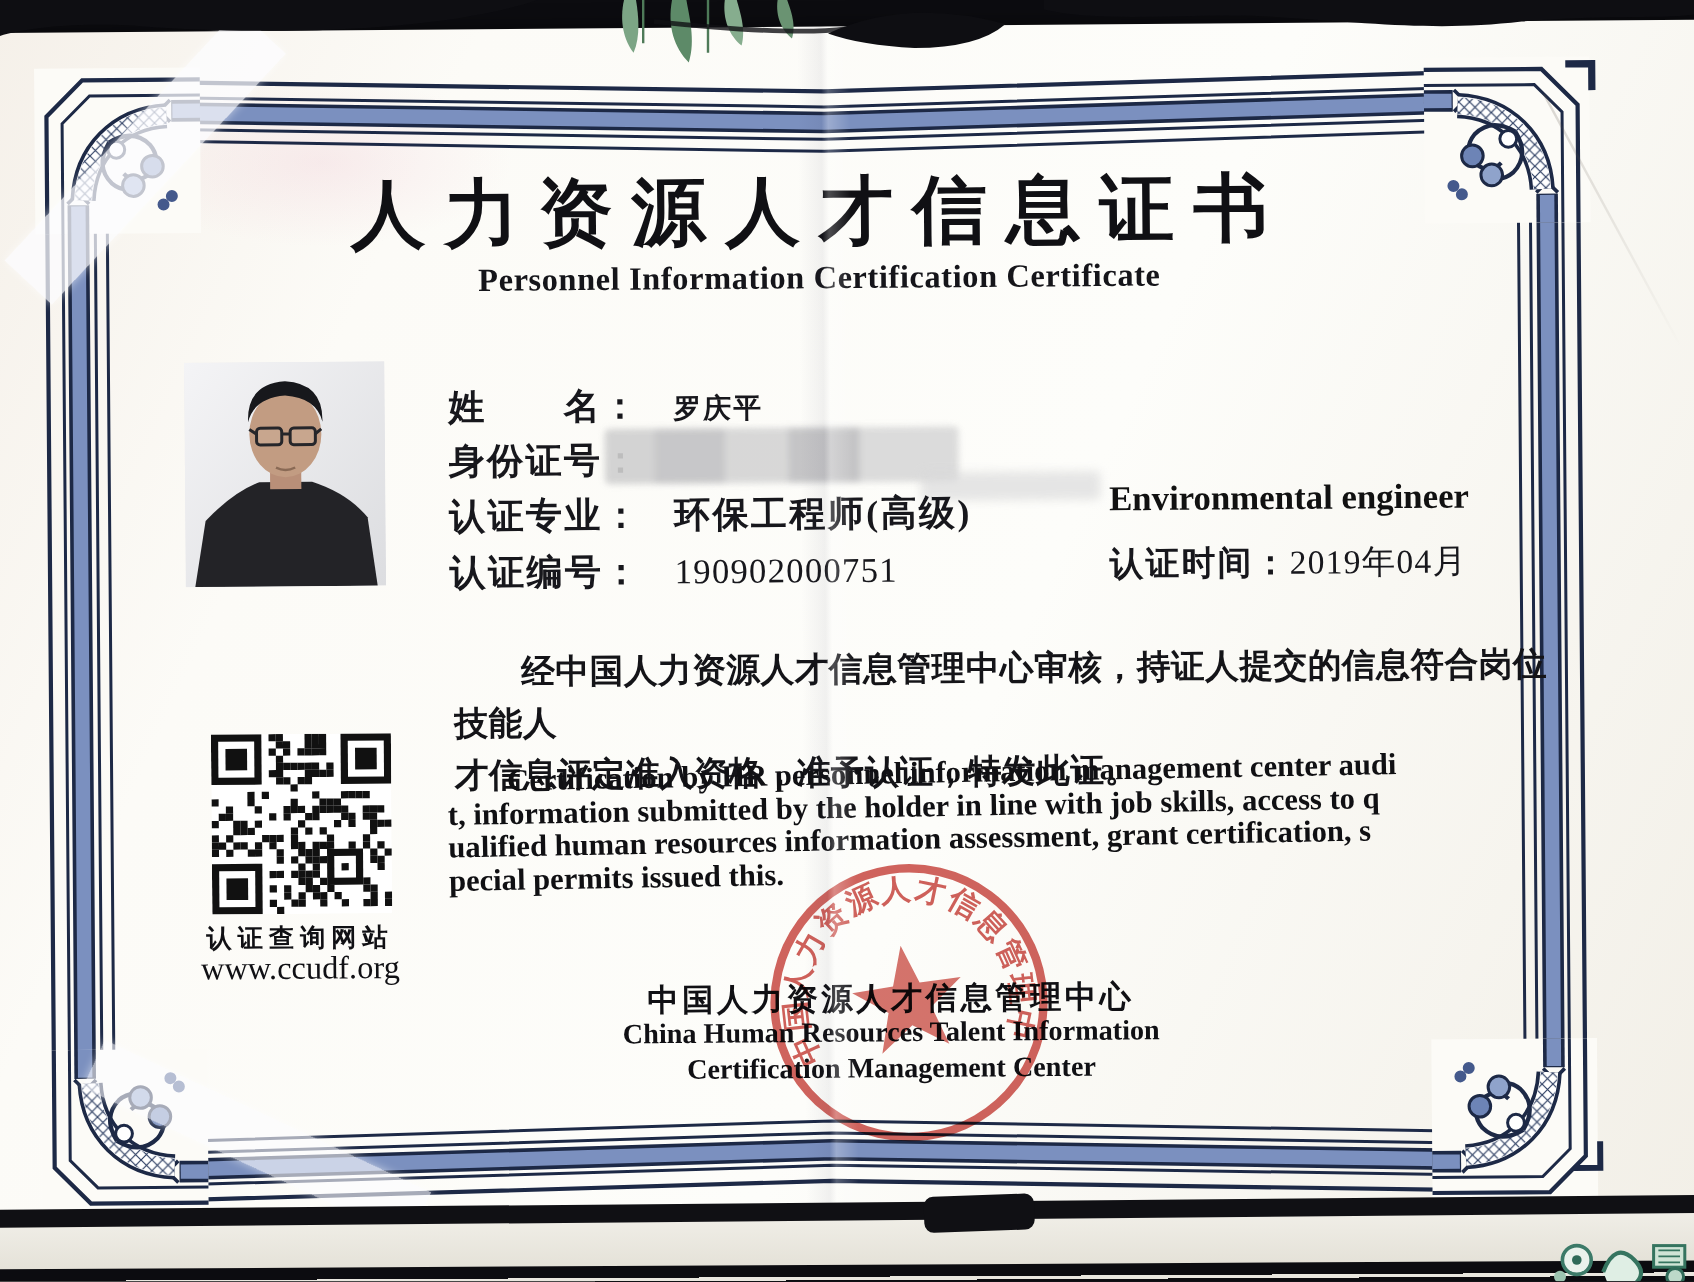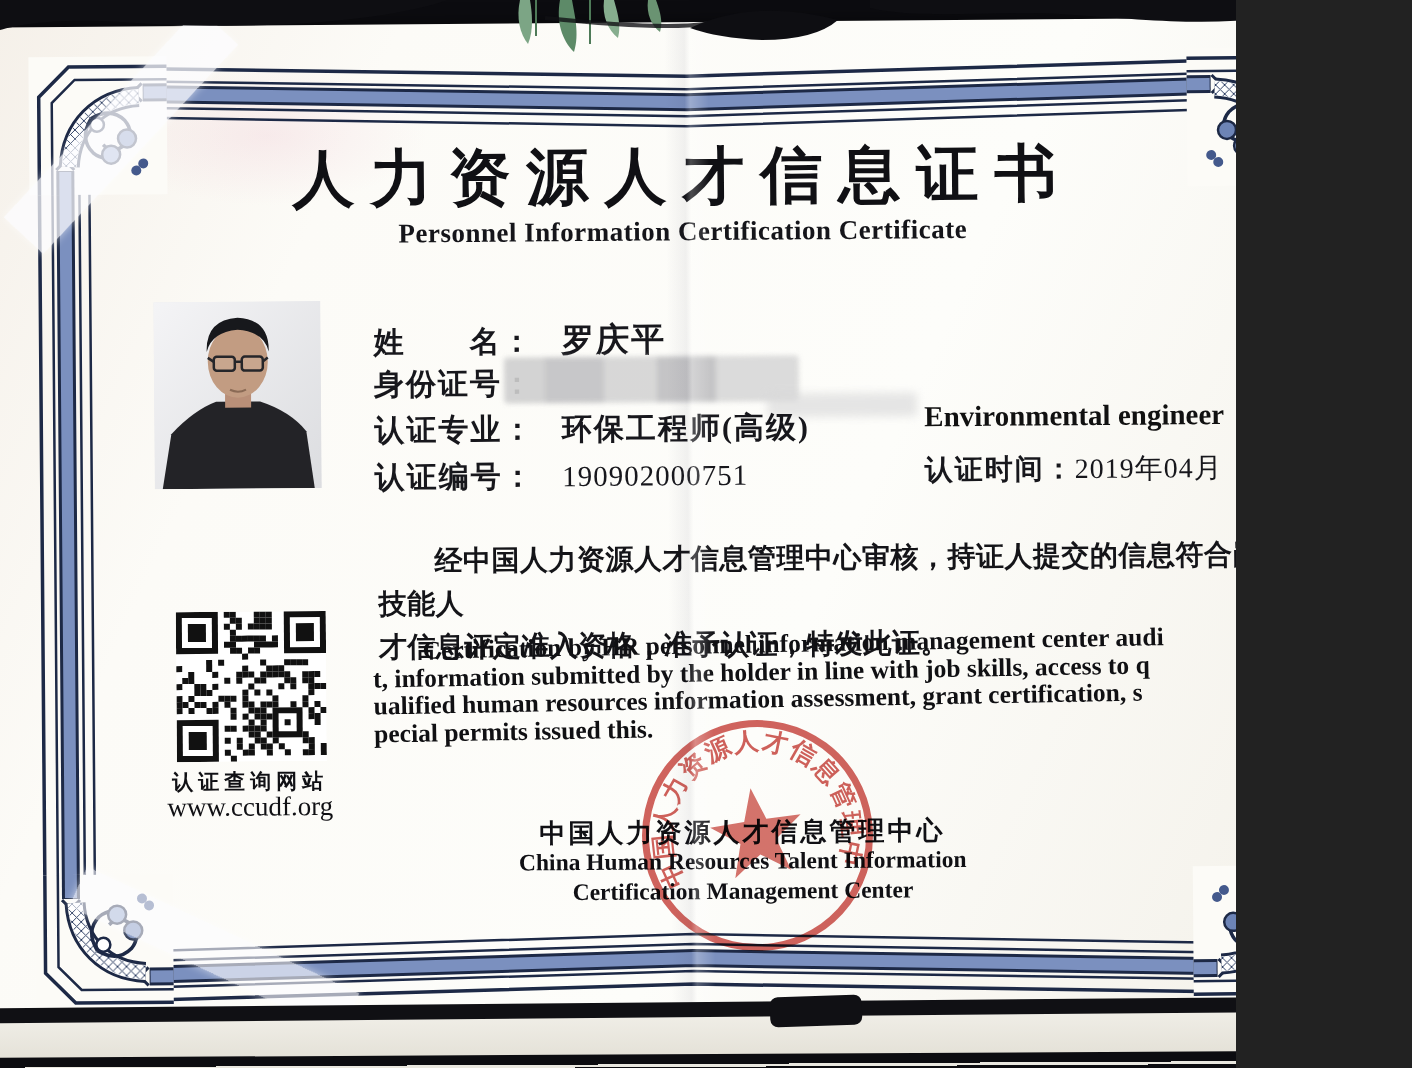--- a/index.html
+++ b/index.html
@@ -1,21 +1,21 @@
 <!DOCTYPE html>
 <html style="--navy: #1d2946; --blue: #7b90bf; --red: #c8453e; --paper: #fcfbf7; --teal: #35745f;"><head>
 <meta charset="utf-8">
 <style>
   :root{
     --navy:#1d2946; --blue:#7b90bf; --blue2:#8fa3cb; --blue3:#44598c;
     --red:#c8453e; --paper:#fcfbf7; --bg:#0c0c10; --teal:#35745f;
   }
   *{margin:0;padding:0;box-sizing:border-box}
   body{background:#222;font-family:"Liberation Serif","DejaVu Serif",serif}
-  .scene{position:relative;width:1236px;height:1068px;overflow:hidden;background:var(--bg)}
+  .scene{position:relative;width:1412px;height:1068px;overflow:hidden;background:var(--bg)}
 
   
   .paper{position:absolute;left:-10px;top:22px;width:1432px;height:986px;
     transform:rotate(-0.45deg);
     background:linear-gradient(115deg,#f5f0e9 0%,#fcfbf7 22%,#fdfdfa 58%,#f2efe7 100%);
     box-shadow:0 0 18px rgba(0,0,0,.5)}
   .blush{position:absolute;left:120px;top:40px;width:320px;height:140px;
     background:radial-gradient(closest-side,rgba(236,190,205,.25),rgba(236,190,205,0));pointer-events:none}
   .fold-shade{position:absolute;left:678px;top:0;width:44px;height:100%;
     background:linear-gradient(90deg,rgba(0,0,0,0) 0%,rgba(40,40,70,.06) 45%,rgba(255,255,255,.25) 58%,rgba(0,0,0,0) 100%)}
@@ -147,21 +147,21 @@
       <ellipse cx="84" cy="60" rx="30" ry="36" fill="#c29c82"></ellipse>
       <path d="M 53 50 Q 52 18 84 16 Q 116 18 115 50 Q 110 30 84 28 Q 58 30 53 50 Z" fill="#17181c"></path>
       <rect x="60" y="55" width="21" height="14" rx="3" fill="rgba(255,255,255,.10)" stroke="#26262a" stroke-width="2.5"></rect>
       <rect x="88" y="55" width="21" height="14" rx="3" fill="rgba(255,255,255,.10)" stroke="#26262a" stroke-width="2.5"></rect>
       <path d="M 81 60 H 88 M 60 60 L 54 56 M 109 60 L 114 56" stroke="#26262a" stroke-width="2.5" fill="none"></path>
       <path d="M 76 88 Q 84 92 92 88" stroke="#8a6a55" stroke-width="2" fill="none"></path>
     </svg>
 
     <div class="abs fld" style="left:385px;top:295px">
       <span class="lab">姓　　名：</span>
-      <span class="val" style="font-size:33px">罗庆平</span>
+      <span class="val" style="font-size:23px">罗庆平</span>
     </div>
     <div class="abs fld" style="left:385px;top:340px">
       <span class="lab">身份证号：</span>
     </div>
     <div class="abs redact"></div>
     <div class="abs redact2"></div>
 
     <div class="abs fld" style="left:385px;top:386px">
       <span class="lab">认证专业：</span>
       <span class="val">环保工程师(高级)</span>

